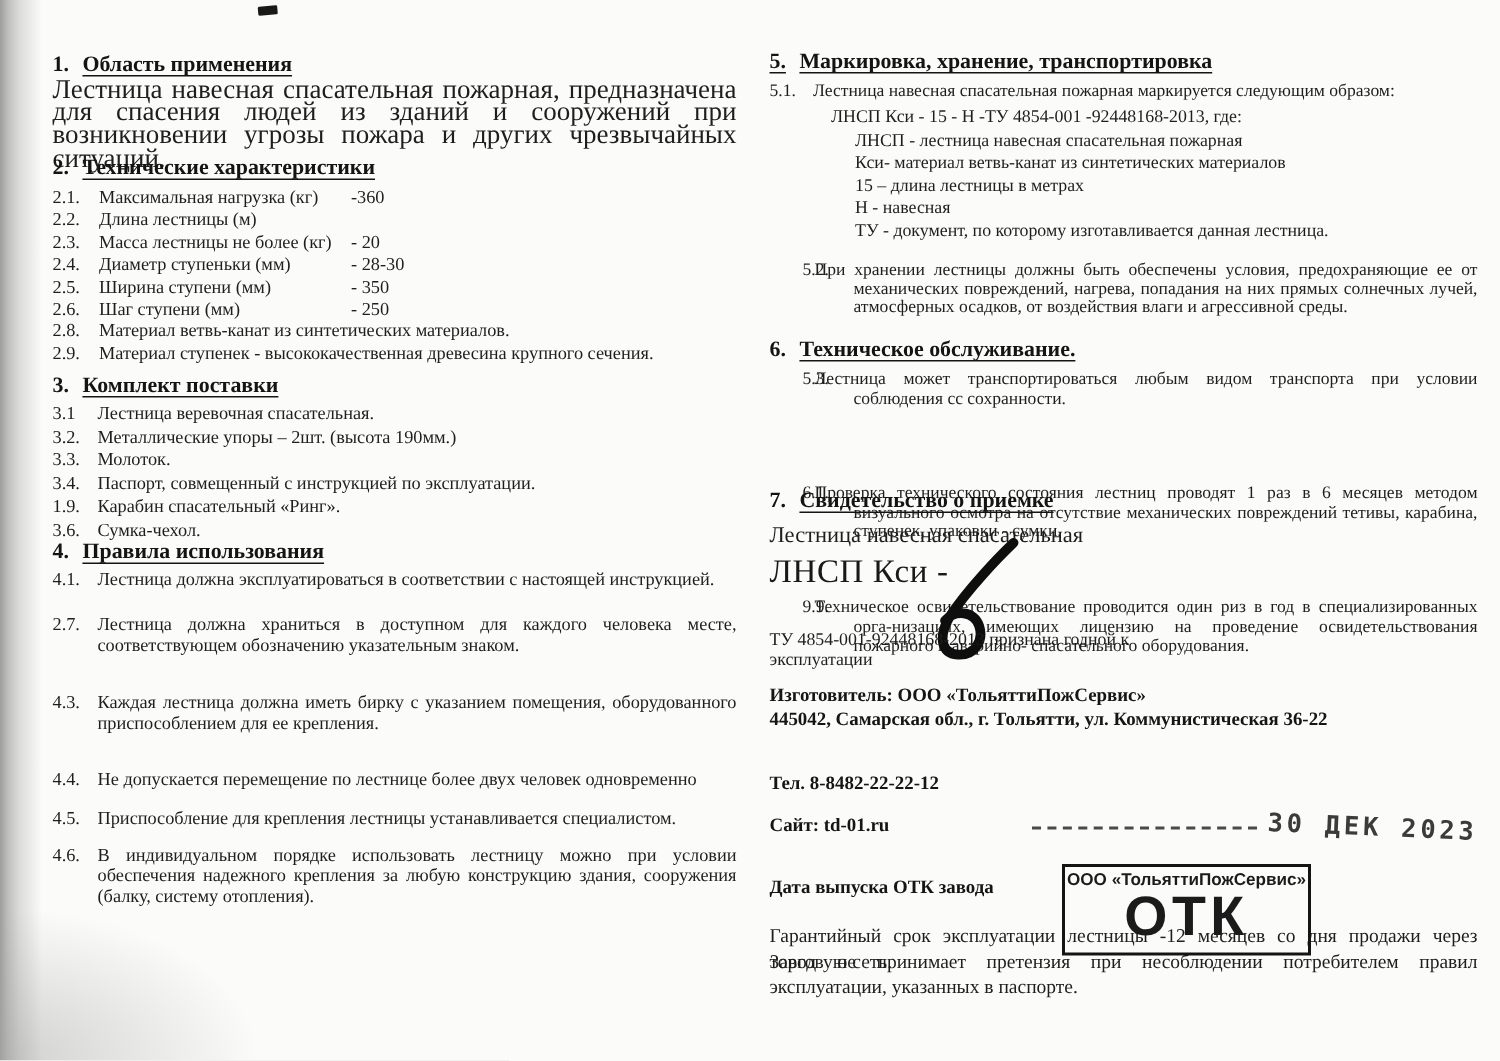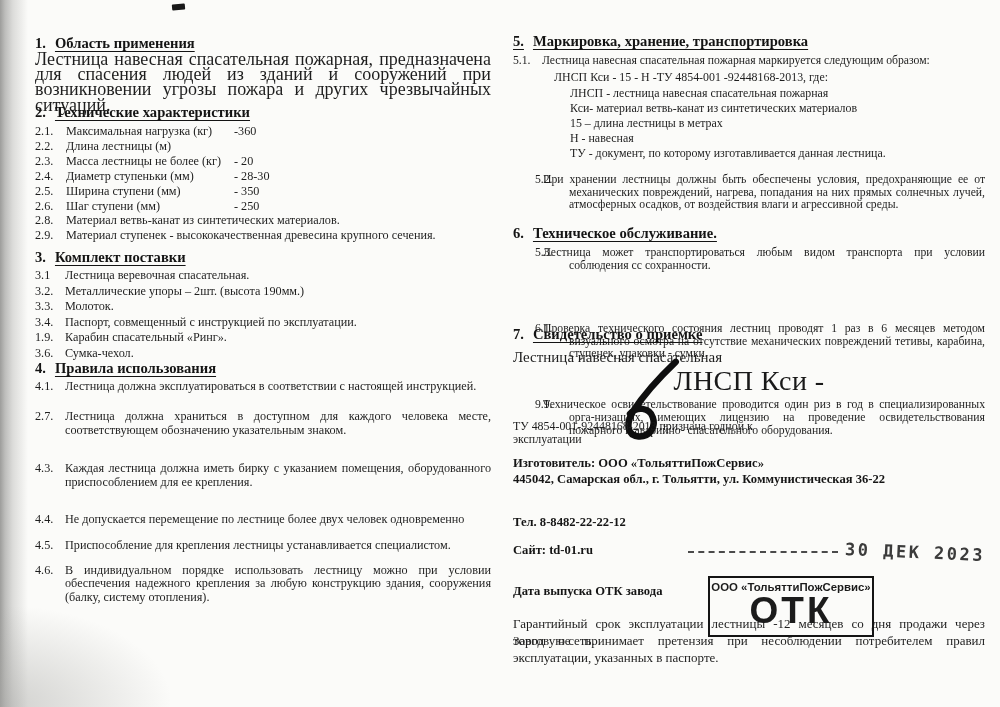--- a/index.html
+++ b/index.html
@@ -28,21 +28,21 @@
   .srow .v{flex:1;}
   .srow .lw{flex:1;}
   
   .rhang{position:relative;padding-left:29px;font-size:11.7px;line-height:12.8px;text-align:justify;}
   .rhang .n{position:absolute;left:0;top:0;}
   .deep{position:relative;padding-left:56px;text-indent:-26px;font-size:11.7px;line-height:12.8px;text-align:justify;}
   .deep .n{position:absolute;left:0;top:0;text-indent:0;margin-left:22px;}
   .marking{padding-left:41px;font-size:11.9px;line-height:14px;}
   .defline{padding-left:57px;font-size:11.9px;line-height:15px;height:15px;white-space:nowrap;}
   .plain{font-size:15px;line-height:14px;}
-  .big{font-size:28px;letter-spacing:.4px;line-height:26px;color:#191919;text-align:center;}
+  .big{font-size:22px;letter-spacing:.4px;line-height:26px;color:#191919;}
   .conform{font-size:11.9px;line-height:13.2px;}
   .bold{font-weight:bold;font-size:12.6px;line-height:16px;color:#151515;}
   .warranty{font-size:13px;line-height:16.6px;text-align:justify;font-family:Liberation Serif, serif;}
   .dashline{position:absolute;border-top:2.2px dashed #4a4a4a;width:150px;}
   .datestamp{position:absolute;font-family:"DejaVu Sans Mono",monospace;font-weight:bold;
         font-size:17px;letter-spacing:2.5px;color:#3b3b3b;transform:rotate(2.5deg);white-space:nowrap;}
   .stampbox{position:absolute;width:162px;height:57px;border:2.5px solid #141414;
         font-family:"Liberation Sans",sans-serif;text-align:center;color:#1b1b1b;background:transparent;}
   .stampbox .org{font-size:11.4px;font-weight:bold;white-space:nowrap;margin-top:3px;letter-spacing:0px;}
   .stampbox .otk{font-size:37px;font-weight:bold;line-height:33px;letter-spacing:3px;margin-top:1px;}

